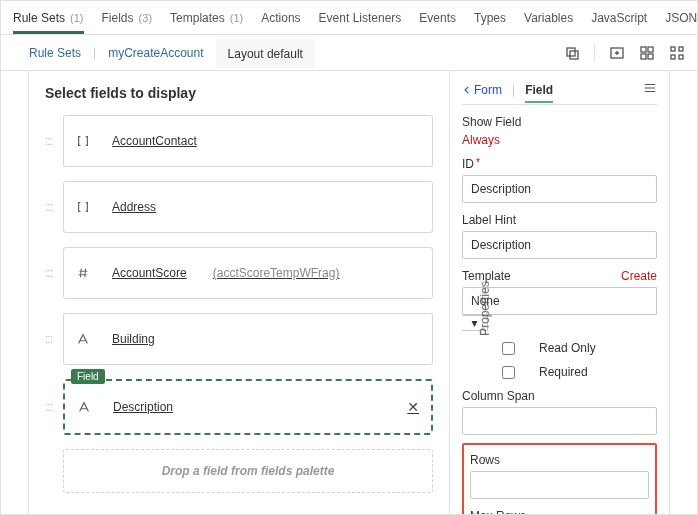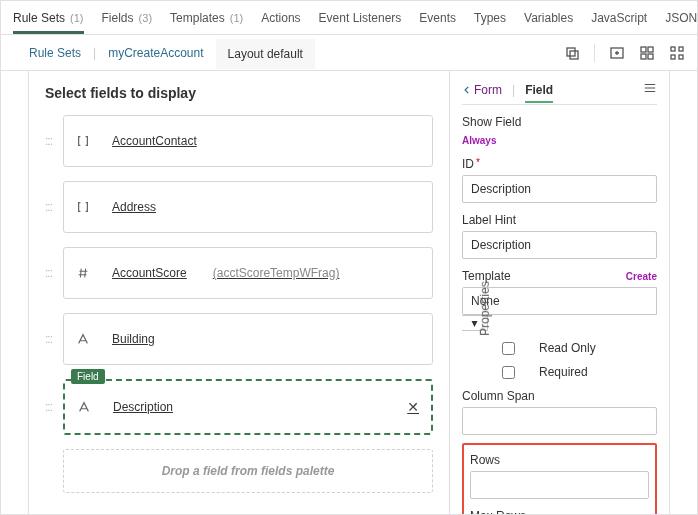--- a/index.html
+++ b/index.html
@@ -42,26 +42,26 @@
 .field-sub { color:#888; margin-left:4px; }
 .close-x { margin-left:auto; color:#444; cursor:pointer; font-size:14px; }
 .drop-zone { border:1.5px dashed #d0d0d0; border-radius:3px; padding:14px; text-align:center; color:#999; font-style:italic;font-weight:bold; }
 
 .right { width: 248px; border-left:1px solid #e0e0e0; display:flex; }
 .right-main { flex:1; padding:10px 12px; overflow:auto; }
 .right-rail { width: 28px; border-left:1px solid #e0e0e0; display:flex; justify-content:center; padding-top:20px; }
 
 .panel-tabs { display:flex; align-items:center; gap:10px; border-bottom:1px solid #e0e0e0; padding-bottom:6px; margin-bottom:10px; }
 .back-chev { color:#2f6d8f; cursor:pointer; display:flex; align-items:center; gap:2px; }
-.panel-tab { color:#701a75; cursor:pointer; }
+.panel-tab { color:#1d4ed8; cursor:pointer; }
 .panel-tab.active { color:#333; font-weight:600; border-bottom:2px solid #5a7; padding-bottom:4px; margin-bottom:-7px; }
 .menu-icon { margin-left:auto; color:#555; cursor:pointer; }
 
 .prop-label { font-size:12px; color:#333; margin-top:10px; margin-bottom:4px; display:block; }
-.prop-link { color:#a21caf; font-size:10px; cursor:pointer;font-weight:bold; }
+.prop-link { color:#b91c1c; font-size:12px; cursor:pointer; }
 .req-star { color:#c00; margin-left:2px; vertical-align:top; font-size:10px; }
 .text-input { width:100%; border:1px solid #c8c8c8; padding:6px 8px; font-size:12px; border-radius:2px; background:#fff; color:#333; }
 .select-wrap { display:flex;flex-direction:column; }
 .select-wrap .text-input { border-top-right-radius:0; border-bottom-right-radius:0; }
 .select-btn { border:1px solid #c8c8c8; border-left:none; width:26px; display:flex; align-items:center; justify-content:center; background:#fff; cursor:pointer; }
 .template-row { display:flex; justify-content:space-between; align-items:baseline; }
 .checkbox-row { display:flex; align-items:center; gap:24px; margin-top:10px;margin-left:40px; }
 .checkbox-row input { width:13px; height:13px; }
 .highlight-box { border:2px solid #e74c3c; padding:6px 6px 10px 6px; margin-top:8px; border-radius:2px; }
 </style>

